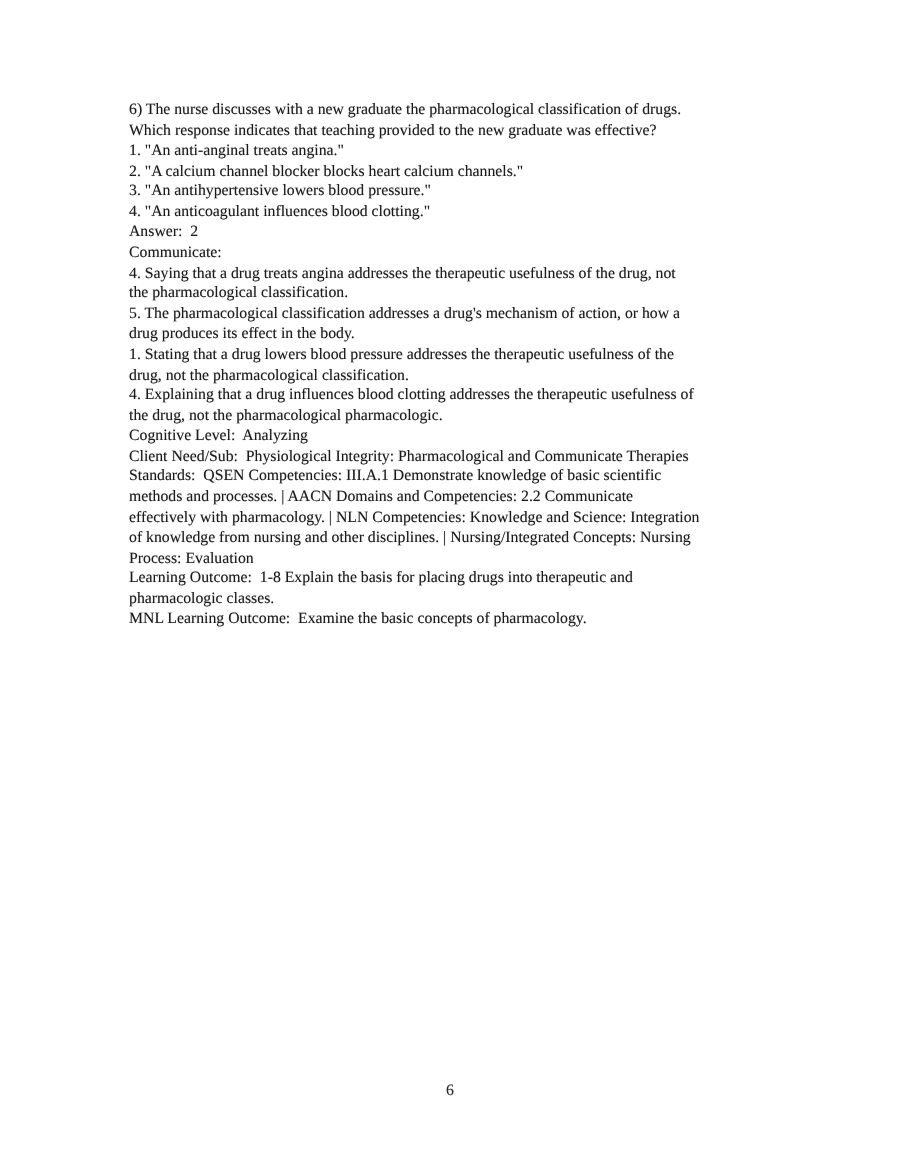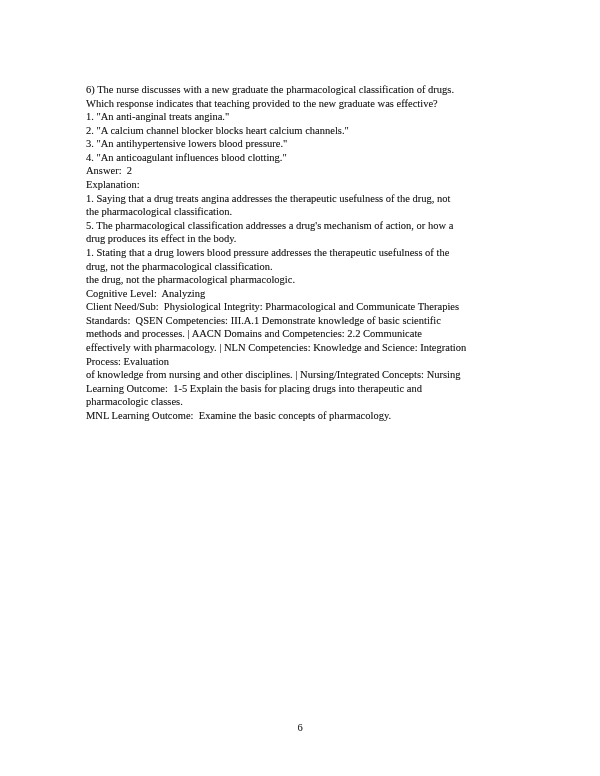--- a/index.html
+++ b/index.html
@@ -12,21 +12,21 @@
     width: 600px;
     height: 776px;
     background: #ffffff;
     overflow: hidden;
     font-family: "Liberation Serif", "DejaVu Serif", serif;
     color: #1b1b1b;
   }
   .content {
     position: absolute;
     left: 86px;
-    top: 83px;
+    top: 67px;
     width: 440px;
     font-size: 10.5px;
     line-height: 13.58px;
     text-shadow: 0 0 0.6px rgba(40,40,40,0.45); 
   }
   .line {
     white-space: pre;   
     height: 13.58px;
   }
   .footer {
@@ -55,39 +55,40 @@
     <div>
       <div class="line">1. "An anti-anginal treats angina."</div>
       <div class="line">2. "A calcium channel blocker blocks heart calcium channels."</div>
       <div class="line">3. "An antihypertensive lowers blood pressure."</div>
       <div class="line">4. "An anticoagulant influences blood clotting."</div>
     </div>
 
     <div class="line">Answer:  2</div>
 
     <div>
-      <div class="line">Explanation:</div>
-      <div class="line">1. Saying that a drug treats angina addresses the therapeutic usefulness of the drug, not</div>
+      <div class="line">Communicate:</div>
+      <div class="line">4. Saying that a drug treats angina addresses the therapeutic usefulness of the drug, not</div>
       <div class="line">the pharmacological classification.</div>
       <div class="line">5. The pharmacological classification addresses a drug's mechanism of action, or how a</div>
       <div class="line">drug produces its effect in the body.</div>
       <div class="line">1. Stating that a drug lowers blood pressure addresses the therapeutic usefulness of the</div>
       <div class="line">drug, not the pharmacological classification.</div>
+      <div class="line">4. Explaining that a drug influences blood clotting addresses the therapeutic usefulness of</div>
       <div class="line">the drug, not the pharmacological pharmacologic.</div>
     </div>
 
     <div>
       <div class="line">Cognitive Level:  Analyzing</div>
       <div class="line">Client Need/Sub:  Physiological Integrity: Pharmacological and Communicate Therapies</div>
       <div class="line">Standards:  QSEN Competencies: III.A.1 Demonstrate knowledge of basic scientific</div>
       <div class="line">methods and processes. | AACN Domains and Competencies: 2.2 Communicate</div>
       <div class="line">effectively with pharmacology. | NLN Competencies: Knowledge and Science: Integration</div>
+      <div class="line">of knowledge from nursing and other disciplines. | Nursing/Integrated Concepts: Nursing</div>
       <div class="line">Process: Evaluation</div>
-      <div class="line">of knowledge from nursing and other disciplines. | Nursing/Integrated Concepts: Nursing</div>
-      <div class="line">Learning Outcome:  1-5 Explain the basis for placing drugs into therapeutic and</div>
+      <div class="line">Learning Outcome:  1-8 Explain the basis for placing drugs into therapeutic and</div>
       <div class="line">pharmacologic classes.</div>
       <div class="line">MNL Learning Outcome:  Examine the basic concepts of pharmacology.</div>
     </div>
 
   </div>
 
   <div class="footer">6</div>
 </div>
 
 </body></html>

